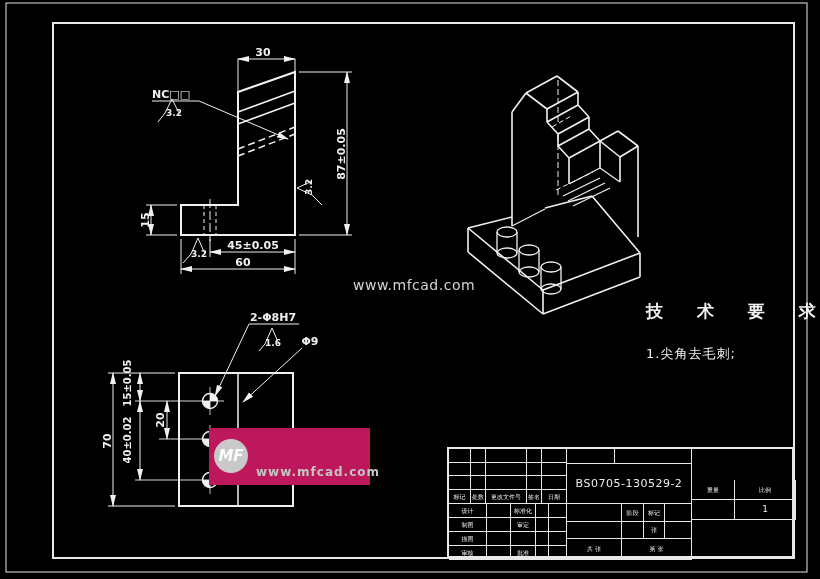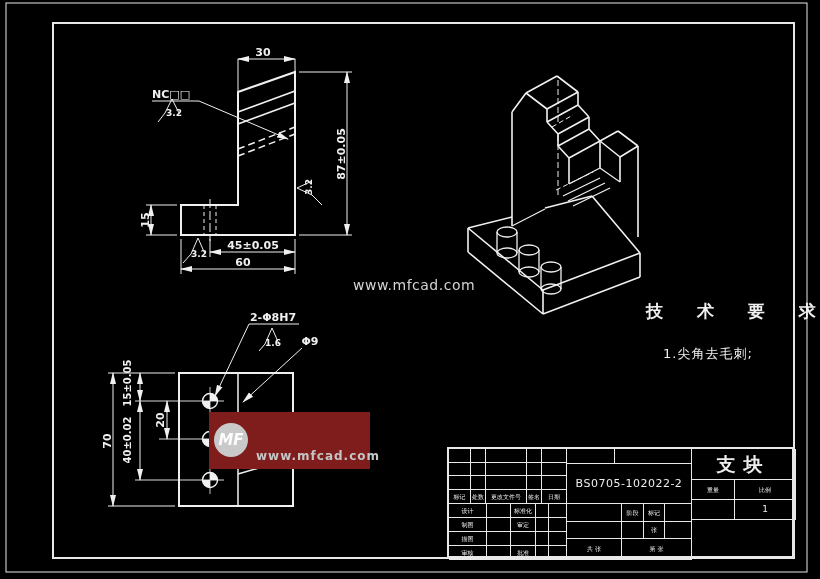--- a/index.html
+++ b/index.html
@@ -1,29 +1,29 @@
 <!DOCTYPE html>
 <html><head>
 <meta charset="utf-8">
 <style>
   html,body{margin:0;padding:0;background:#000;}
   #canvas{position:relative;width:820px;height:579px;background:#000;overflow:hidden;
           font-family:"DejaVu Sans",sans-serif;}
   svg text{font-family:"DejaVu Sans",sans-serif;fill:#f0f0f0;font-weight:bold;}
   .ovl{position:absolute;color:#f0f0f0;}
-  #wmbox{position:absolute;left:209px;top:412px;width:161px;height:57px;background:#7f1d1d;}
+  #wmbox{position:absolute;left:209px;top:428px;width:161px;height:57px;background:#be185d;}
   #wmbox .logo{position:absolute;left:5px;top:11px;width:34px;height:34px;border-radius:50%;
                background:#c9c9c9;color:#fdfdfd;font-size:15px;font-weight:bold;font-style:italic;
                display:flex;align-items:center;justify-content:center;}
   #wmbox .brand{position:absolute;left:40px;top:4px;font-size:26px;font-weight:bold;color:#d9d9d9;letter-spacing:2px;}
   #wmbox .wurl{position:absolute;left:47px;top:37px;font-size:12px;font-weight:bold;color:#c5c5c5;letter-spacing:1px;}
   #midurl{left:353px;top:277px;font-size:14px;color:#d4d4d4;letter-spacing:.5px;font-weight:normal;}
   #techreq{left:646px;top:300px;width:150px;}
   #techreq .t{font-size:17px;font-weight:bold;letter-spacing:14px;white-space:nowrap;}
-  #techreq .i{font-size:13px;margin-top:22px;letter-spacing:1px;white-space:nowrap;margin-left:17px;}
+  #techreq .i{font-size:13px;margin-top:22px;letter-spacing:1px;white-space:nowrap;}
   #tblock{position:absolute;left:447px;top:447px;width:347px;height:111px;
           border:2px solid #e8e8e8;box-sizing:border-box;}
   .tc{position:absolute;border-right:1px solid #e8e8e8;border-bottom:1px solid #e8e8e8;
       box-sizing:border-box;display:flex;align-items:center;justify-content:center;
       color:#eee;font-size:6px;line-height:1;overflow:hidden;white-space:nowrap;}
   .big{font-size:19px;font-weight:bold;letter-spacing:8px;}
   .dno{font-size:11px;letter-spacing:.5px;}
   .comp{font-size:11px;font-weight:bold;}
   .one{font-size:9px;}
 </style>
@@ -204,33 +204,32 @@
   <div class="tc" style="left:87px;top:83px;width:13px;height:14px"></div>
   <div class="tc" style="left:100px;top:83px;width:18px;height:14px"></div>
   <div class="tc" style="left:0;top:97px;width:38px;height:14px">审核</div>
   <div class="tc" style="left:38px;top:97px;width:24px;height:14px"></div>
   <div class="tc" style="left:62px;top:97px;width:25px;height:14px">批准</div>
   <div class="tc" style="left:87px;top:97px;width:13px;height:14px"></div>
   <div class="tc" style="left:100px;top:97px;width:18px;height:14px"></div>
 
   <div class="tc" style="left:118px;top:0;width:48px;height:15px"></div>
   <div class="tc" style="left:166px;top:0;width:77px;height:15px"></div>
-  <div class="tc dno" style="left:118px;top:15px;width:125px;height:40px">BS0705-102022-2</div>
+  <div class="tc dno" style="left:118px;top:15px;width:125px;height:40px">BS0705-130529-2</div>
 
   <div class="tc" style="left:118px;top:55px;width:55px;height:18px"></div>
   <div class="tc" style="left:173px;top:55px;width:22px;height:18px">阶段</div>
   <div class="tc" style="left:195px;top:55px;width:21px;height:18px">标记</div>
   <div class="tc" style="left:216px;top:55px;width:27px;height:18px"></div>
   <div class="tc" style="left:118px;top:73px;width:55px;height:17px"></div>
   <div class="tc" style="left:173px;top:73px;width:22px;height:17px"></div>
   <div class="tc" style="left:195px;top:73px;width:21px;height:17px">张</div>
   <div class="tc" style="left:216px;top:73px;width:27px;height:17px"></div>
   <div class="tc" style="left:118px;top:90px;width:55px;height:21px">共 张</div>
   <div class="tc" style="left:173px;top:90px;width:70px;height:21px">第 张</div>
 
-  <div class="tc big" style="left:243px;top:0;width:104px;height:31px">支块</div>
   <div class="tc" style="left:243px;top:31px;width:43px;height:20px">重量</div>
   <div class="tc" style="left:286px;top:31px;width:61px;height:20px">比例</div>
   <div class="tc" style="left:243px;top:51px;width:43px;height:20px"></div>
   <div class="tc one" style="left:286px;top:51px;width:61px;height:20px">1</div>
 </div>
 
 </div>
 
 </body></html>

